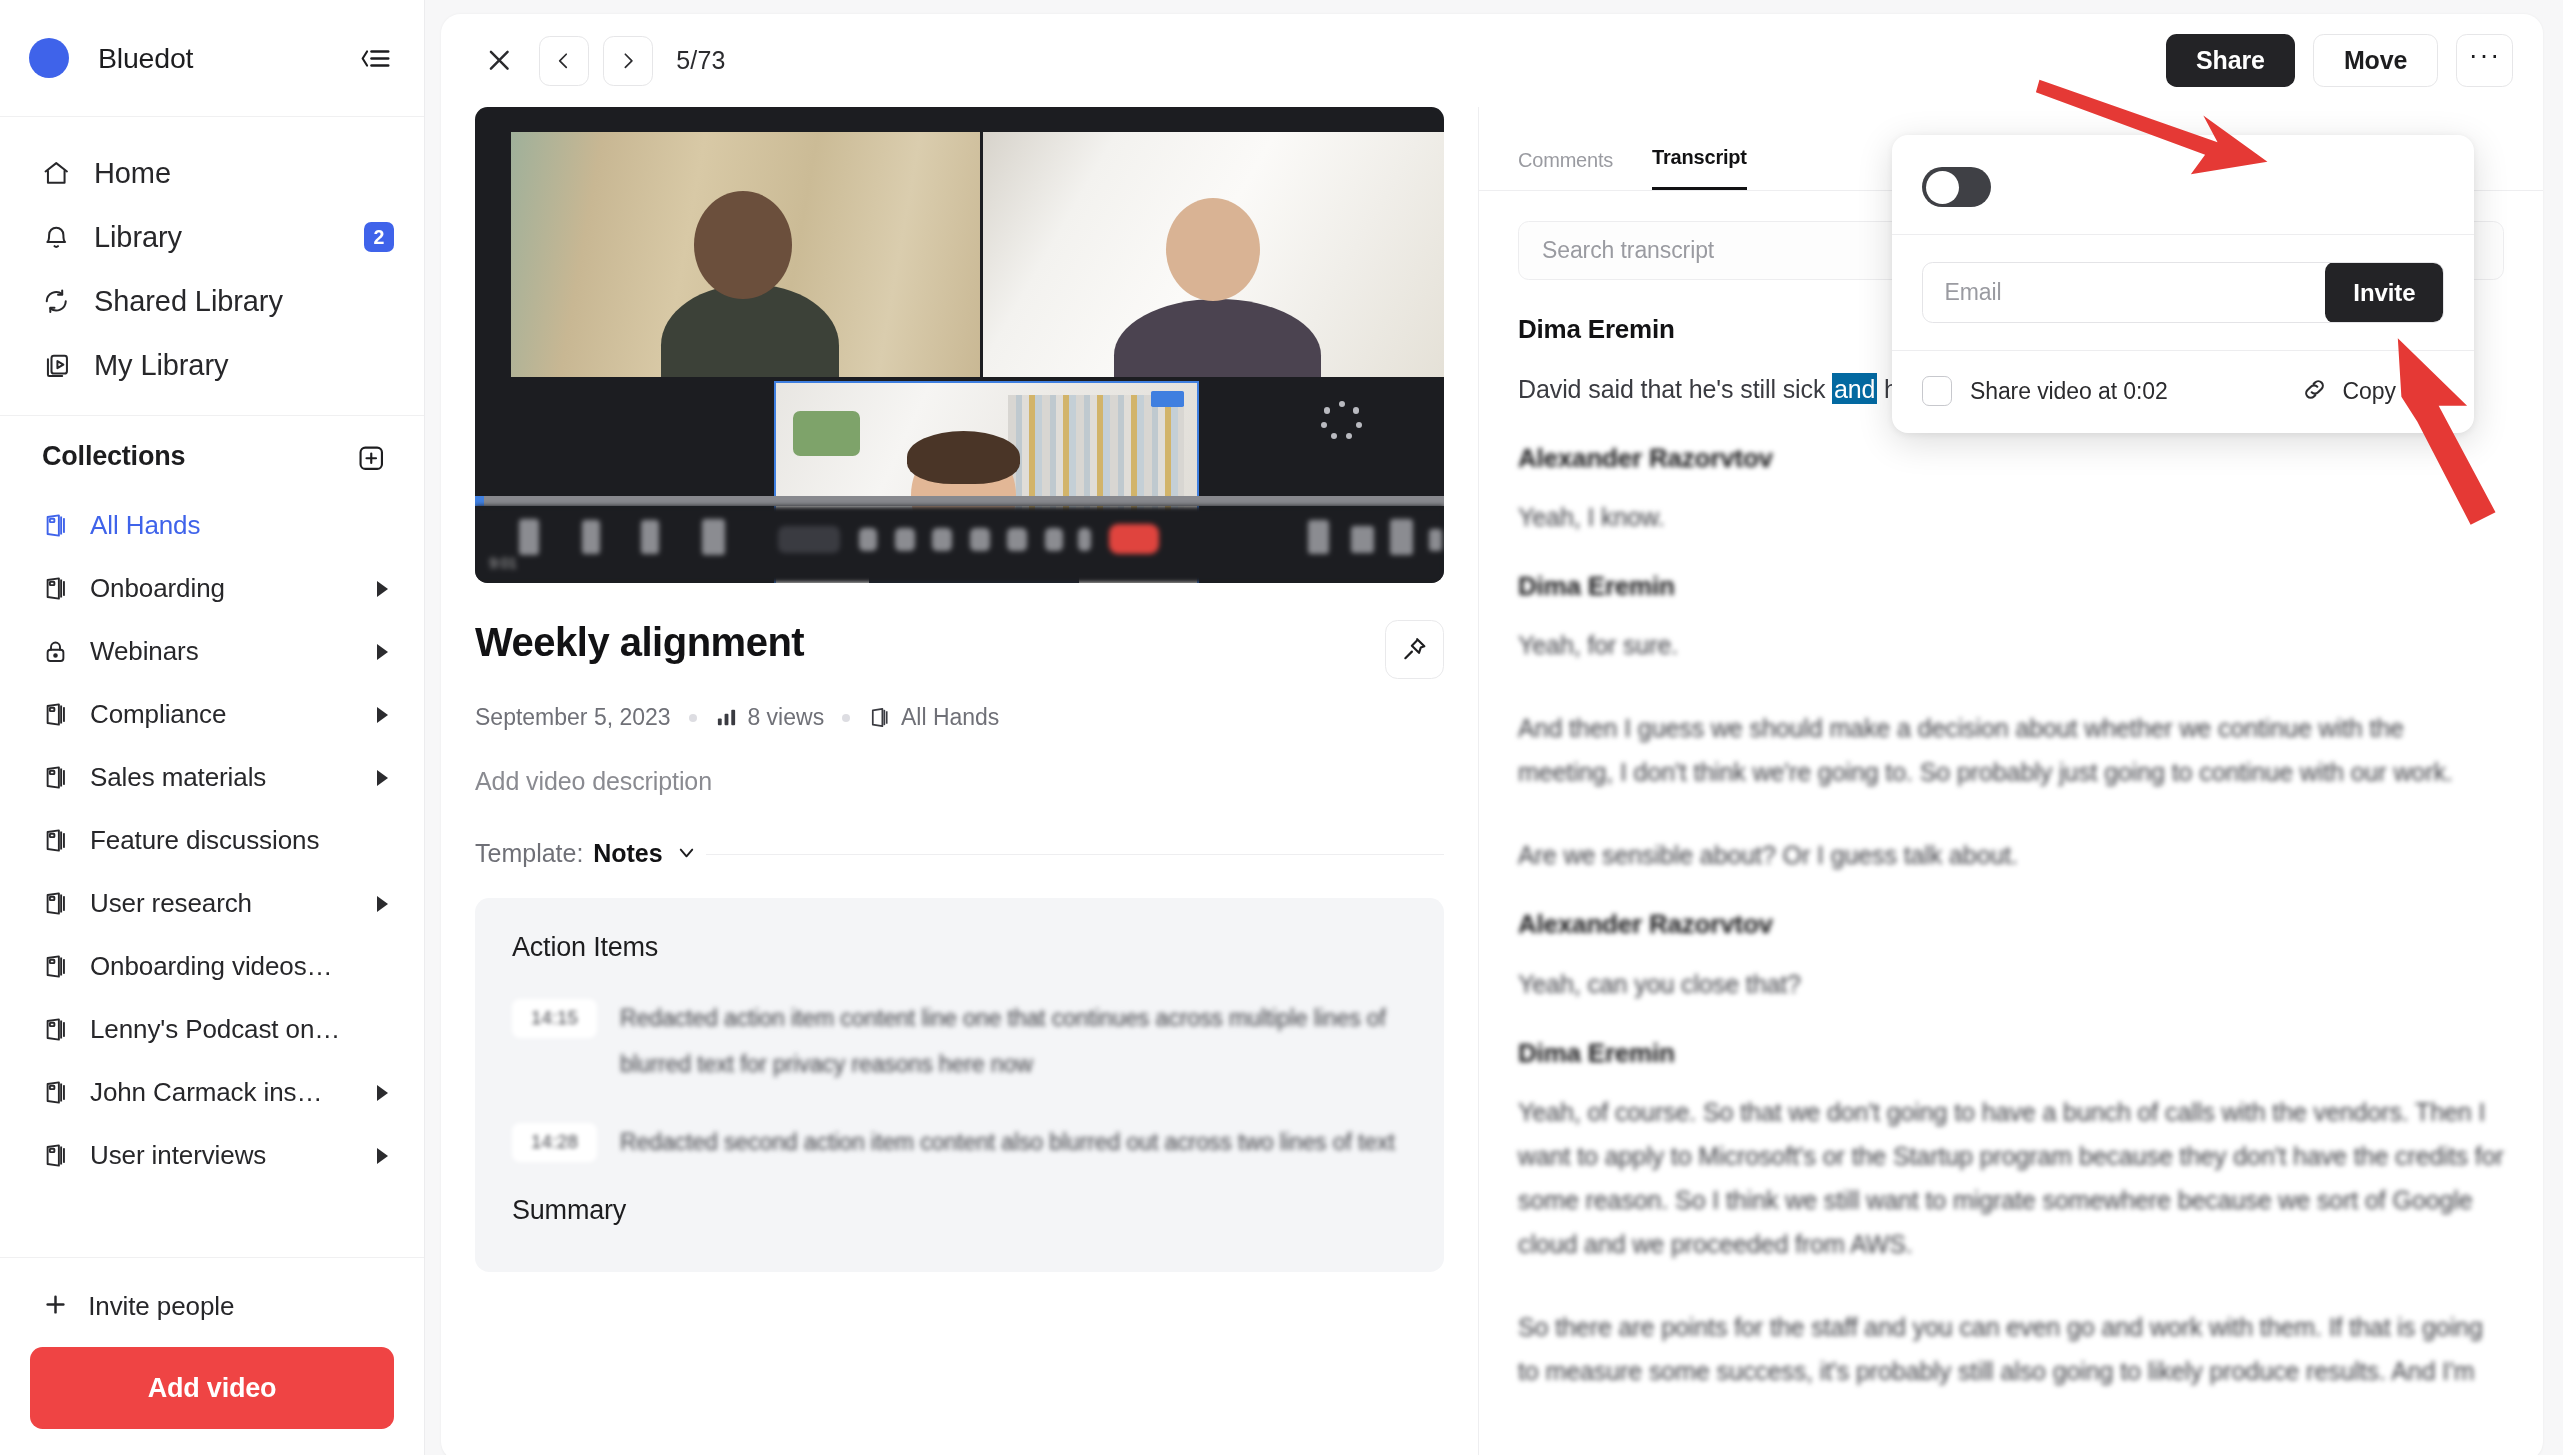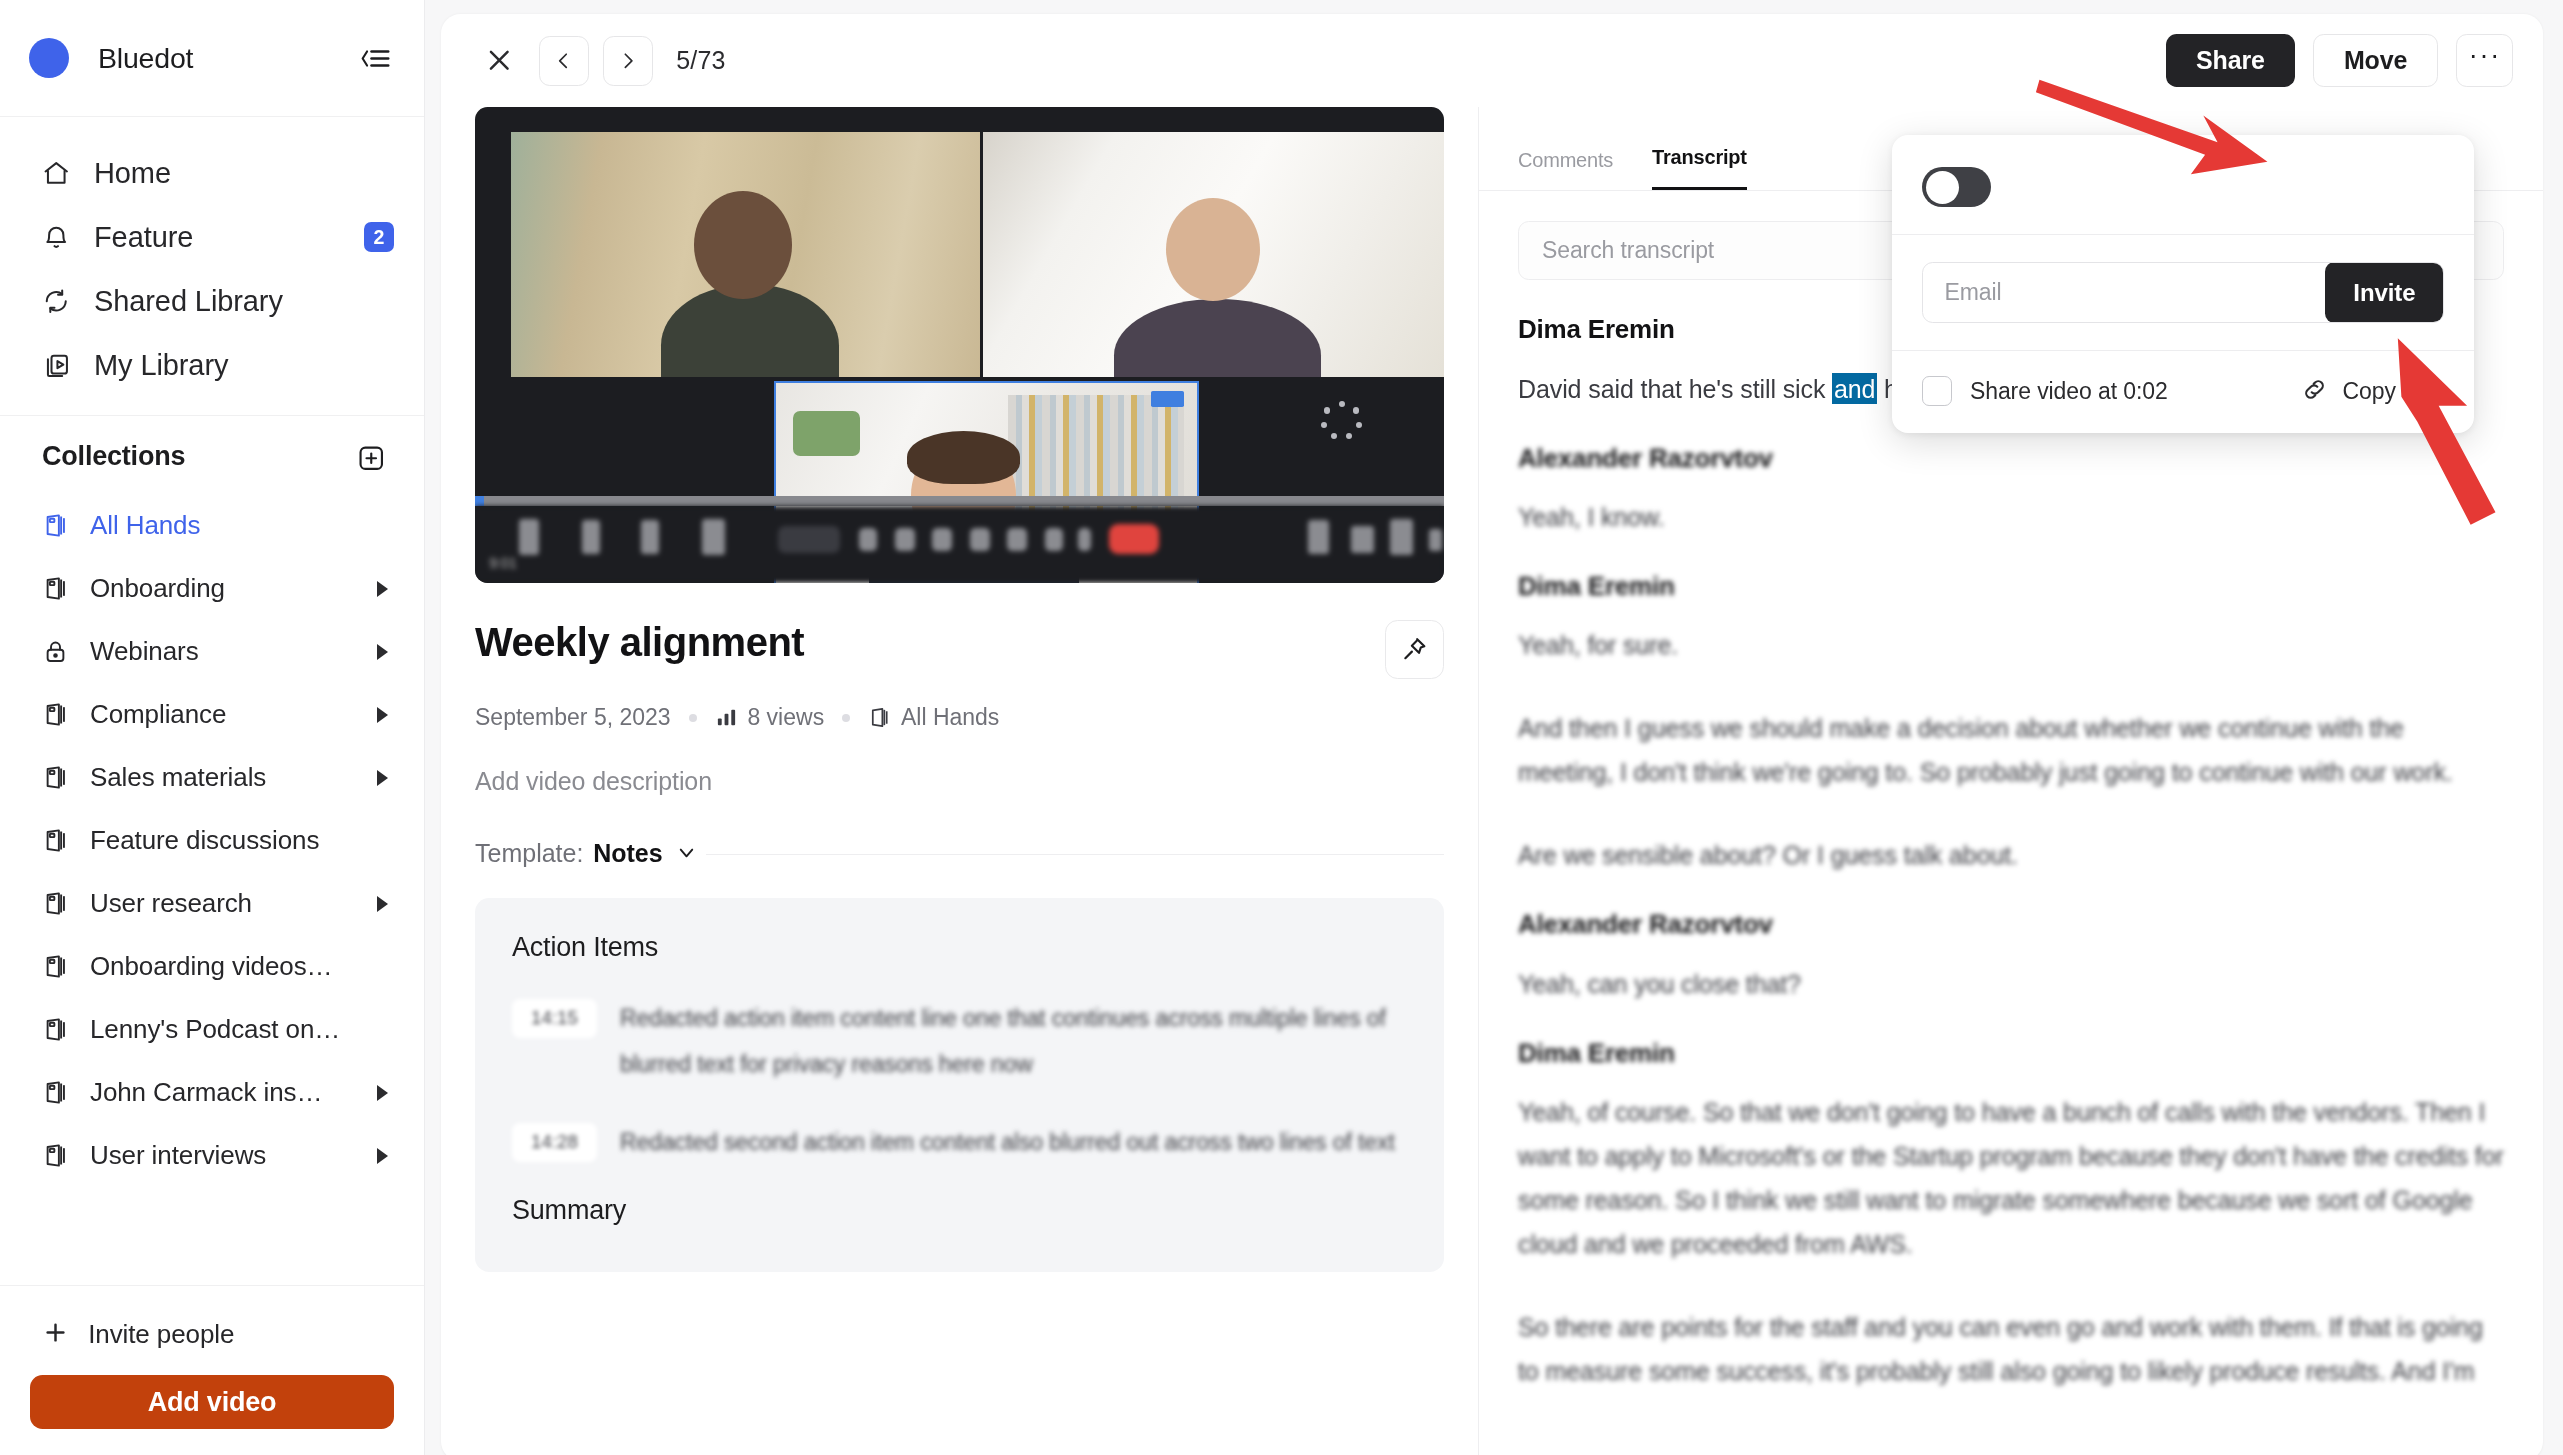--- a/index.html
+++ b/index.html
@@ -53,21 +53,21 @@
     font-size: 26px; color: #27272a; margin-left: 18px; flex: 1;
     letter-spacing: -0.1px; white-space: nowrap; overflow: hidden;
   }
   .coll-item.active .lbl { color: #3f63ea; }
   .caret { width: 0; height: 0; border-left: 11.6px solid #2b2b2e; border-top: 8px solid transparent; border-bottom: 8px solid transparent; }
 
   .sb-foot { padding: 19.6px 30px 27px 30px; }
   .invite-row { height: 57px; display: flex; align-items: center; padding-left: 11.6px; cursor: pointer; }
   .invite-row .lbl { font-size: 26px; color: #27272a; margin-left: 19.6px; letter-spacing: -0.1px; }
   .add-video-btn {
-    height: 54px; width: 100%; background: #c2410c; color: #fff;
+    height: 82px; width: 100%; background: #ef4444; color: #fff;
     border-radius: 12.5px; display: flex; align-items: center; justify-content: center;
     font-size: 27px; font-weight: bold; cursor: pointer; margin-top: 12.5px; letter-spacing: -0.2px;
   }
 
   
   .main {
     flex: 1; position: relative; padding: 14.2px 19.6px 0 16px;
   }
   .card {
     background: #fff; border-radius: 19.6px; width: 100%; height: 1447px;
@@ -262,21 +262,21 @@
         </span>
         <span class="lbl">Home</span>
       </div>
       <div class="nav-item">
         <span class="ic">
           <svg width="28.5" height="28.5" viewBox="0 0 24 24" fill="none" stroke="#27272a" stroke-width="1.7" stroke-linecap="round" stroke-linejoin="round">
               <path d="M6 10a6 6 0 0 1 12 0c0 5 1.5 6 1.5 6H4.5S6 15 6 10z"></path>
               <path d="M10.5 19.5a2 2 0 0 0 3 0"></path>
             </svg>
         </span>
-        <span class="lbl">Feature</span>
+        <span class="lbl">Library</span>
         <span class="badge">2</span>
       </div>
       <div class="nav-item">
         <span class="ic">
           <svg width="28.5" height="28.5" viewBox="0 0 24 24" fill="none" stroke="#27272a" stroke-width="1.7" stroke-linecap="round" stroke-linejoin="round">
               <path d="M4 12a8 8 0 0 1 13-6"></path>
               <path d="M20 12a8 8 0 0 1-13 6"></path>
               <path d="M17 3v3.5h-3.5"></path>
               <path d="M7 21v-3.5h3.5"></path>
             </svg>

